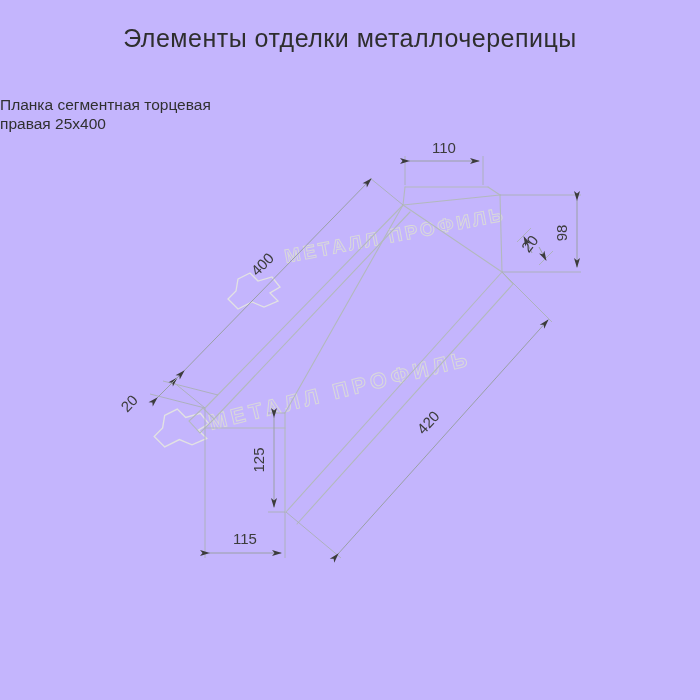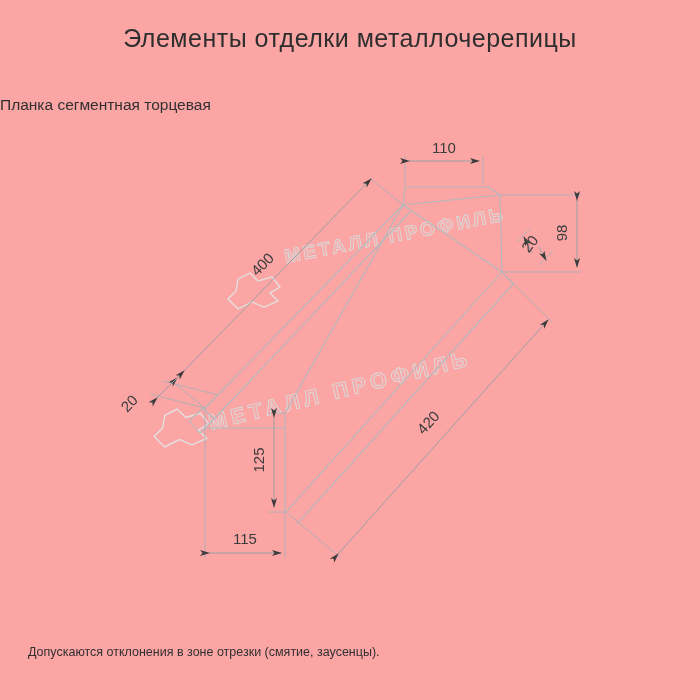--- a/index.html
+++ b/index.html
@@ -1,17 +1,17 @@
 <!DOCTYPE html>
 <html><head>
 <meta charset="utf-8">
 <style>
   html,body{margin:0;padding:0;background:#ffffff;}
   #stage{
-    position:relative;width:700px;height:700px;background:#fca5a5;overflow:hidden;
+    position:relative;width:700px;height:700px;background:#c4b5fd;overflow:hidden;
     font-family:"Liberation Sans", sans-serif;color:#2f2f2f;
   }
   .page-title{
     position:absolute;left:0;top:24px;width:700px;text-align:center;
     font-size:25px;letter-spacing:.5px;color:#2e2e2e;
   }
   .product-name{
     position:absolute;left:0;top:95px;width:700px;
     font-size:15.5px;line-height:19px;color:#303030;
   }
@@ -29,20 +29,21 @@
 </style>
 </head>
 <body>
 
 <div id="stage">
 
   <div class="page-title">Элементы отделки металлочерепицы</div>
 
   <div class="product-name">
     <div>Планка сегментная торцевая</div>
+    <div>правая 25х400</div>
   </div>
 
   <svg class="drawing" width="700" height="700" viewBox="0 0 700 700">
     <defs>
       <marker id="arw" markerWidth="12" markerHeight="8" refX="10" refY="4" orient="auto" markerUnits="userSpaceOnUse">
         <path d="M11,4 L1,1 L3.5,4 L1,7 Z" fill="#3c3c3c"></path>
       </marker>
       <path id="mp-logo" d="M14,8 L26,2 L34,10 L48,6 L56,16 L46,22 L54,30 L40,36 L28,31 L14,38 L4,28 L12,20 Z" fill="none" stroke="#e2e2e2" stroke-width="1.3"></path>
     </defs>
 
@@ -110,16 +111,15 @@
       <text class="dim" x="0" y="0" text-anchor="middle" transform="translate(534,247) rotate(-52)">20</text>
       <text class="dim" x="0" y="0" text-anchor="middle" transform="translate(266,268) rotate(-45)">400</text>
       <text class="dim" x="0" y="0" text-anchor="middle" transform="translate(432,426) rotate(-47)">420</text>
       <text class="dim" x="0" y="0" text-anchor="middle" transform="translate(133,407) rotate(-46)">20</text>
       <text class="dim" x="0" y="0" text-anchor="middle" transform="translate(264,460) rotate(-90)">125</text>
       <text class="dim" x="245" y="544" text-anchor="middle">115</text>
     </g>
   </svg>
 
   <div class="footer-notes">
-    <div>Допускаются отклонения в зоне отрезки (смятие, заусенцы).</div>
   </div>
 
 </div>
 
 </body></html>

